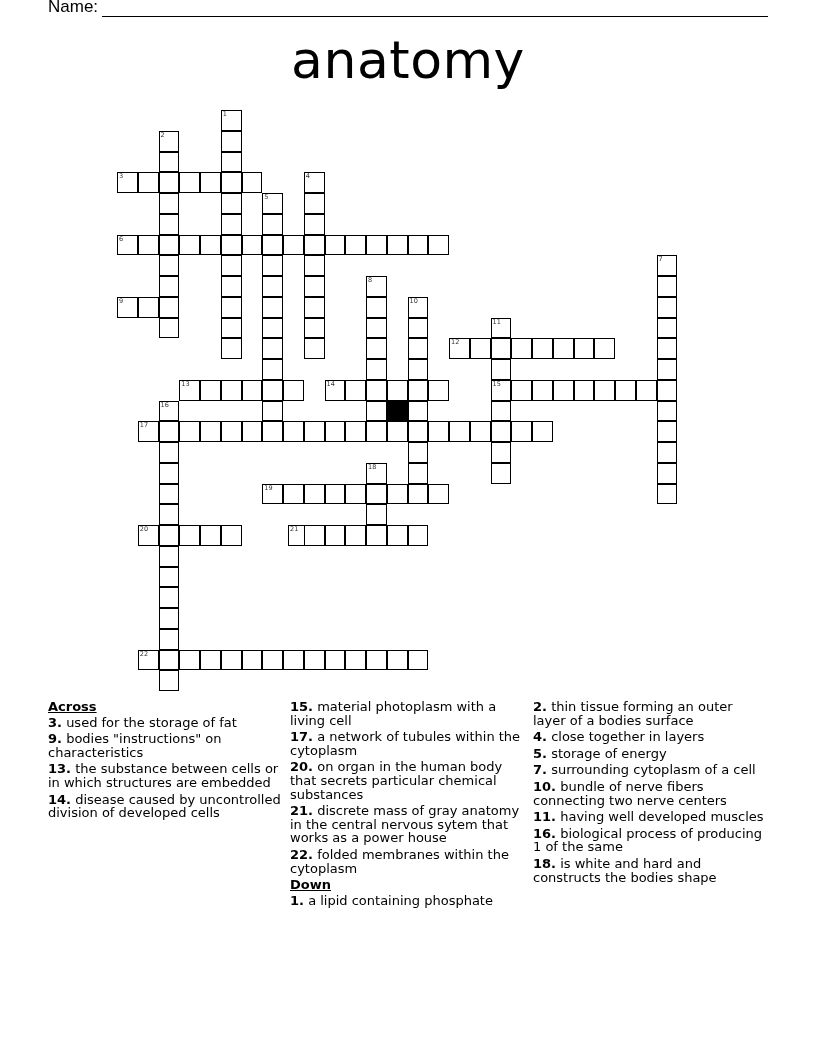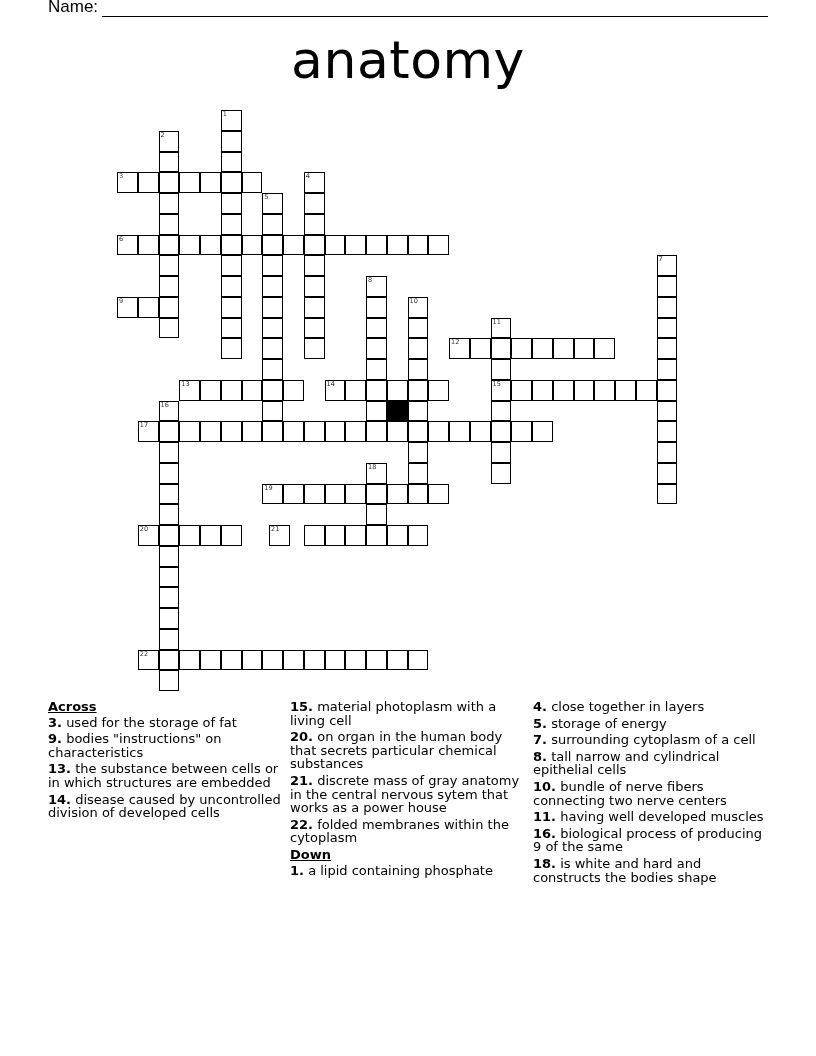--- a/index.html
+++ b/index.html
@@ -250,21 +250,21 @@
     <div class="cell" style="left: 207.5px; top: 373.5px;"></div>
     <div class="cell" style="left: 228.25px; top: 373.5px;"></div>
     <div class="cell" style="left: 269.75px; top: 373.5px;"></div>
     <div class="cell" style="left: 311.25px; top: 373.5px;"></div>
     <div class="cell" style="left: 20.75px; top: 415px;">
       <span class="num">20</span>
     </div>
     <div class="cell" style="left: 62.25px; top: 415px;"></div>
     <div class="cell" style="left: 83px; top: 415px;"></div>
     <div class="cell" style="left: 103.75px; top: 415px;"></div>
-    <div class="cell" style="left: 152px; top: 415px;">
+    <div class="cell" style="left: 171px; top: 415px;">
       <span class="num">21</span>
     </div>
     <div class="cell" style="left: 186.75px; top: 415px;"></div>
     <div class="cell" style="left: 207.5px; top: 415px;"></div>
     <div class="cell" style="left: 228.25px; top: 415px;"></div>
     <div class="cell" style="left: 269.75px; top: 415px;"></div>
     <div class="cell" style="left: 290.5px; top: 415px;"></div>
     <div class="cell" style="left: 20.75px; top: 539.5px;">
       <span class="num">22</span>
     </div>
@@ -286,29 +286,30 @@
 <div class="clues">
   <div class="col col1">
     <div class="section-head">Across</div>
     <div class="clue"><b>3.</b> <span>used for the storage of fat</span></div>
     <div class="clue"><b>9.</b> <span>bodies "instructions" on characteristics</span></div>
     <div class="clue"><b>13.</b> <span>the substance between cells or in which structures are embedded</span></div>
     <div class="clue"><b>14.</b> <span>disease caused by uncontrolled division of developed cells</span></div>
   </div>
   <div class="col col2">
     <div class="clue"><b>15.</b> <span>material photoplasm with a living cell</span></div>
+    <div class="clue"><b>17.</b> <span>a network of tubules within the cytoplasm</span></div>
     <div class="clue"><b>20.</b> <span>on organ in the human body that secrets particular chemical substances</span></div>
     <div class="clue"><b>21.</b> <span>discrete mass of gray anatomy in the central nervous sytem that works as a power house</span></div>
     <div class="clue"><b>22.</b> <span>folded membranes within the cytoplasm</span></div>
     <div class="section-head">Down</div>
     <div class="clue"><b>1.</b> <span>a lipid containing phosphate</span></div>
   </div>
   <div class="col col3">
+    <div class="clue"><b>2.</b> <span>thin tissue forming an outer layer of a bodies surface</span></div>
     <div class="clue"><b>4.</b> <span>close together in layers</span></div>
     <div class="clue"><b>5.</b> <span>storage of energy</span></div>
     <div class="clue"><b>7.</b> <span>surrounding cytoplasm of a cell</span></div>
-    <div class="clue"><b>8.</b> <span>tall narrow and cylindrical epithelial cells</span></div>
     <div class="clue"><b>10.</b> <span>bundle of nerve fibers connecting two nerve centers</span></div>
     <div class="clue"><b>11.</b> <span>having well developed muscles</span></div>
-    <div class="clue"><b>16.</b> <span>biological process of producing 9 of the same</span></div>
+    <div class="clue"><b>16.</b> <span>biological process of producing 1 of the same</span></div>
     <div class="clue"><b>18.</b> <span>is white and hard and constructs the bodies shape</span></div>
   </div>
 </div>
 
 </body></html>

